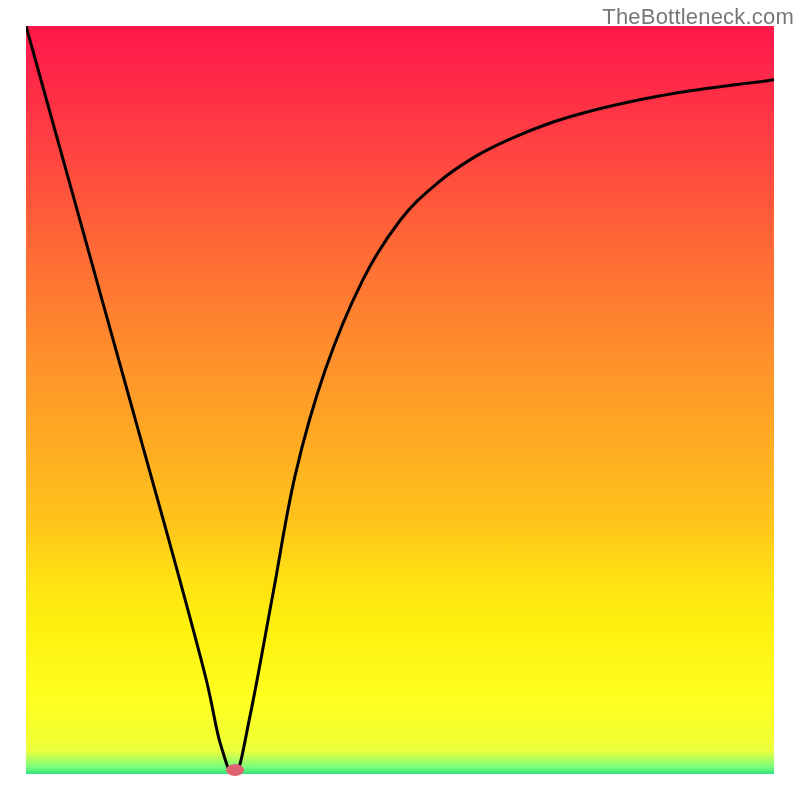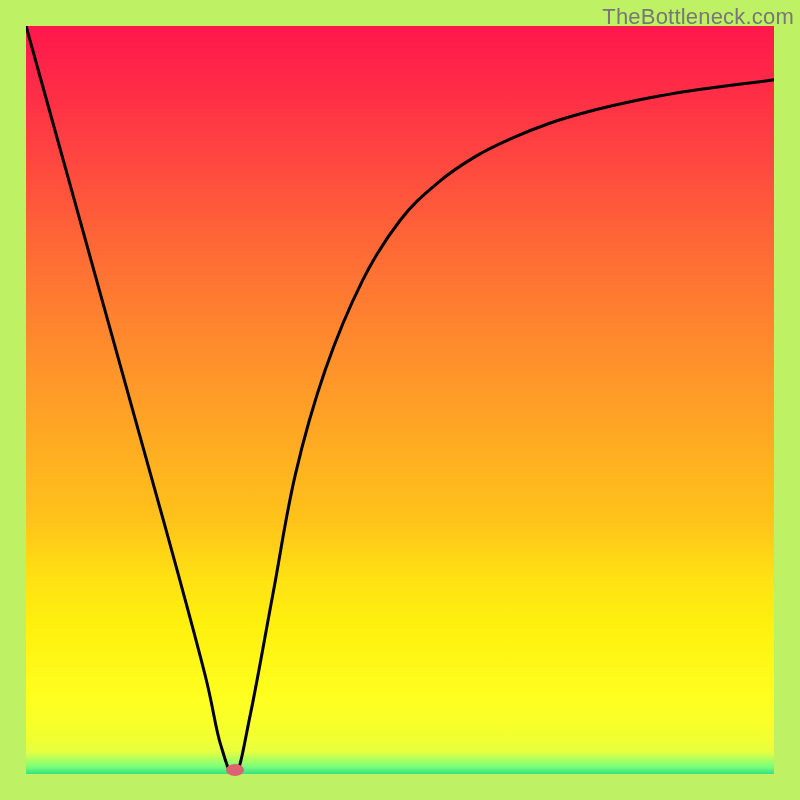--- a/index.html
+++ b/index.html
@@ -8,21 +8,21 @@
     width: 800px;
     height: 800px;
     overflow: hidden;
     font-family: Arial, Helvetica, sans-serif;
     background: #000;
   }
   .frame {
     position: relative;
     width: 800px;
     height: 800px;
-    background: #bef264;
+    background: #ffffff;
     box-sizing: border-box;
   }
   .plot-area {
     position: absolute;
     left: 26px;
     top: 26px;
     width: 748px;
     height: 748px;
     
     background: linear-gradient(

